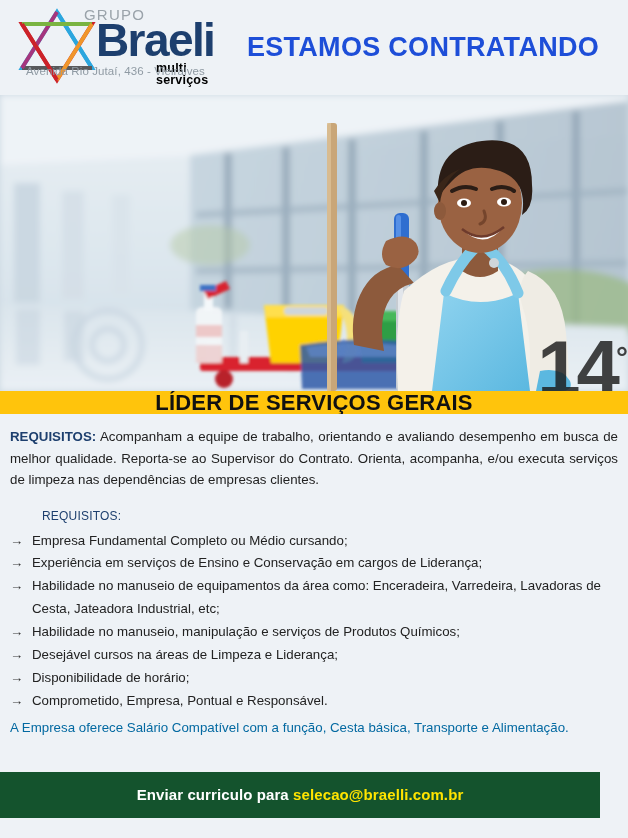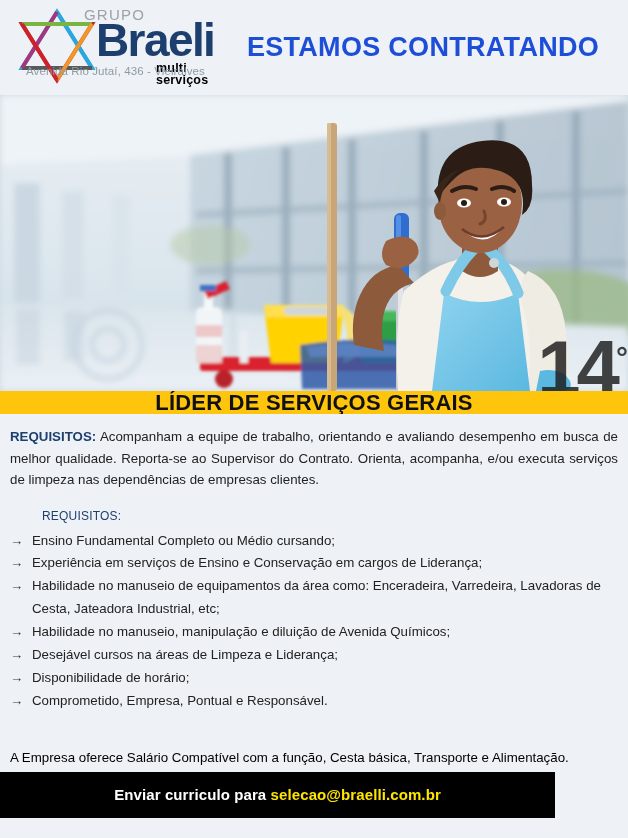--- a/index.html
+++ b/index.html
@@ -182,36 +182,36 @@
   }
   .req-arrow {
     flex: 0 0 22px;
     color: #333333;
     font-size: 13.3px;
     line-height: 1.72;
   }
   .req-text { flex: 1 1 auto; }
 
   .closing {
-    margin-top: 35px;
+    margin-top: 5px;
     font-size: 13.3px;
     line-height: 1.6;
-    color: #000000;
+    color: #0369a1;
     text-align: justify;
     text-justify: inter-word;
   }
 
   
   .footer {
     position: absolute;
     left: 0;
     bottom: 0;
-    width: 555px;
+    width: 600px;
     height: 46px;
-    background: #000000;
+    background: #14532d;
     display: flex;
     flex-direction: column;
     align-items: center;
     justify-content: center;
     gap: 13px;
   }
   .footer-line {
     font-size: 15px;
     font-weight: 700;
     color: #ffffff;
@@ -421,33 +421,33 @@
 
     <p class="para">
       <span class="lead">REQUISITOS:</span><span> Acompanham a equipe de trabalho, orientando e avaliando desempenho em busca de melhor qualidade. Reporta-se ao Supervisor do Contrato. Orienta, acompanha, e/ou executa serviços de limpeza nas dependências de empresas clientes.</span>
     </p>
 
     <div class="req-head">REQUISITOS:</div>
 
     <ul class="req-list">
       <li class="req-item">
         <span class="req-arrow">→</span>
-        <span class="req-text">Ensino Fundamental Completo ou Médio cursando;</span>
+        <span class="req-text">Empresa Fundamental Completo ou Médio cursando;</span>
       </li>
       <li class="req-item">
         <span class="req-arrow">→</span>
         <span class="req-text">Experiência em serviços de Ensino e Conservação em cargos de Liderança;</span>
       </li>
       <li class="req-item">
         <span class="req-arrow">→</span>
         <span class="req-text">Habilidade no manuseio de equipamentos da área como: Enceradeira, Varredeira, Lavadoras de Cesta, Jateadora Industrial, etc;</span>
       </li>
       <li class="req-item">
         <span class="req-arrow">→</span>
-        <span class="req-text">Habilidade no manuseio, manipulação e diluição de Avenida Químicos;</span>
+        <span class="req-text">Habilidade no manuseio, manipulação e serviços de Produtos Químicos;</span>
       </li>
       <li class="req-item">
         <span class="req-arrow">→</span>
         <span class="req-text">Desejável cursos na áreas de Limpeza e Liderança;</span>
       </li>
       <li class="req-item">
         <span class="req-arrow">→</span>
         <span class="req-text">Disponibilidade de horário;</span>
       </li>
       <li class="req-item">

